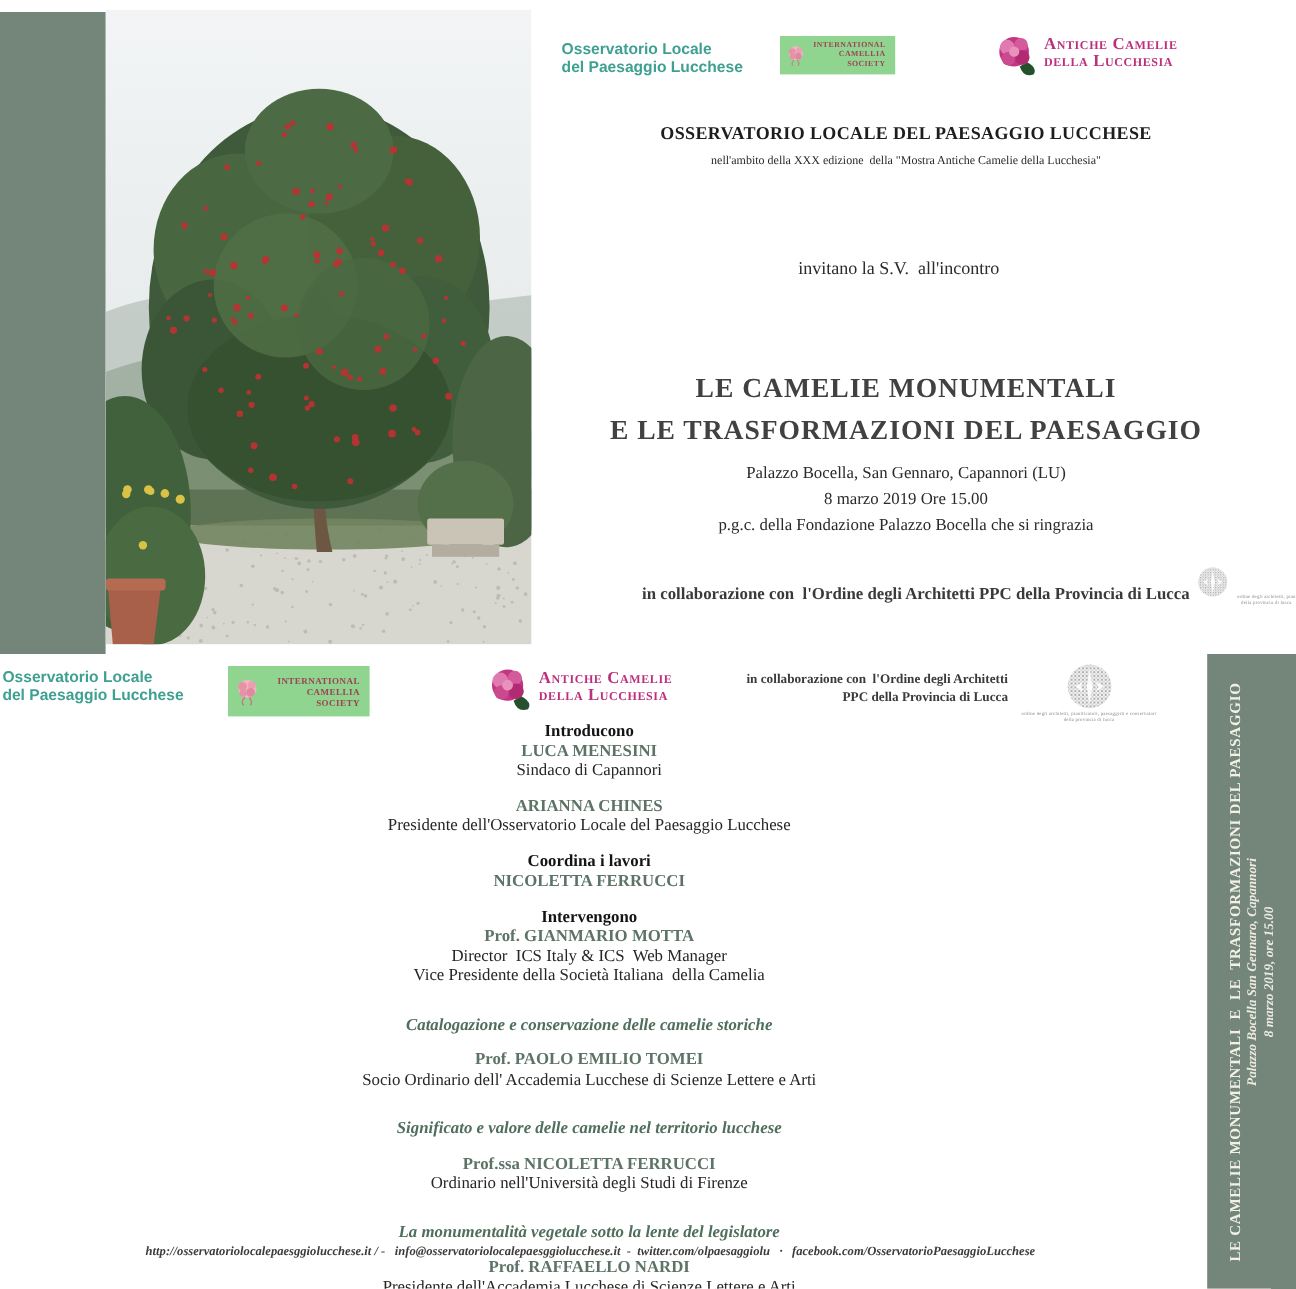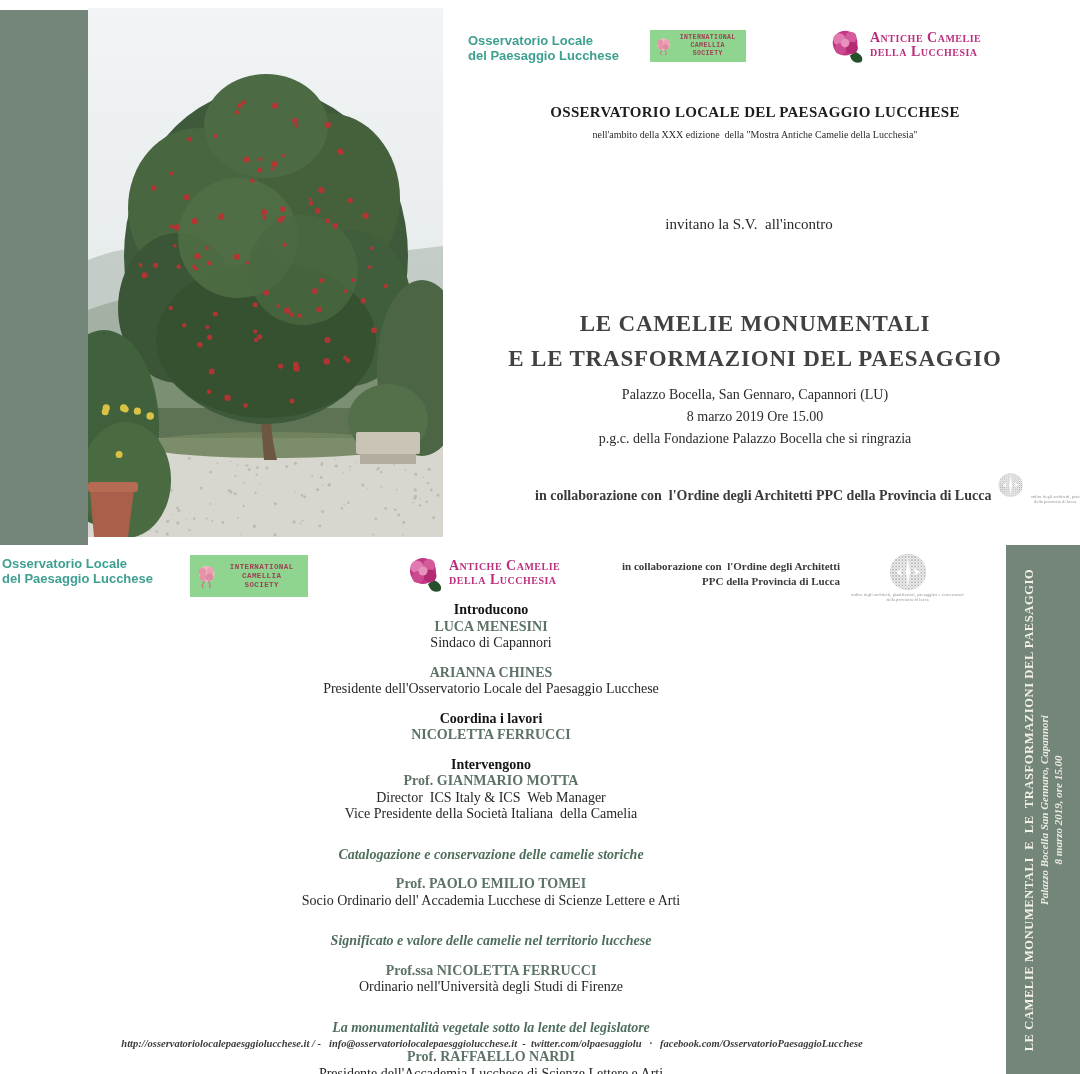--- a/index.html
+++ b/index.html
@@ -25,22 +25,22 @@
     position:absolute; left:468px; top:33px; text-align:left;
     font-family:"Liberation Sans", sans-serif; font-weight:bold;
     font-size:13px; line-height:15px; color:#3fa091;
   }
   .ics-logo {
     position:absolute; display:flex; align-items:center; gap:4px;
     background:#8fd48f; padding:3px 8px 3px 4px;
   }
   .ics-top { left:650px; top:30px; width:96px; height:32px; }
   .ics-text {
-    font-family:Liberation Mono, monospace; font-weight:bold;
-    font-size:6.5px; line-height:8px; letter-spacing:.4px; color:#9c4455; text-align:center;
+    font-family:Liberation Serif, serif; font-weight:bold;
+    font-size:6.5px; line-height:8px; letter-spacing:.4px; color:#9c4455; text-align:right;
   }
   .ant-logo { position:absolute; display:flex; align-items:center; gap:4px; }
   .ant-top { left:828px; top:26px; }
   .ant-text {
     font-variant:small-caps; font-weight:bold; letter-spacing:.5px;
     font-size:14px; line-height:14px; color:#bb2f7d; text-align:left;
   }
   .org-title { position:absolute; left:0; right:0; top:104px; font-size:15px; font-weight:bold; letter-spacing:.3px; color:#1e1d1b; }
   .edition   { position:absolute; left:0; right:0; top:129px; font-size:10px; color:#2a2a28; }
   .invite    { position:absolute; left:0; right:12px; top:216px; font-size:15px; color:#2a2a28; }

